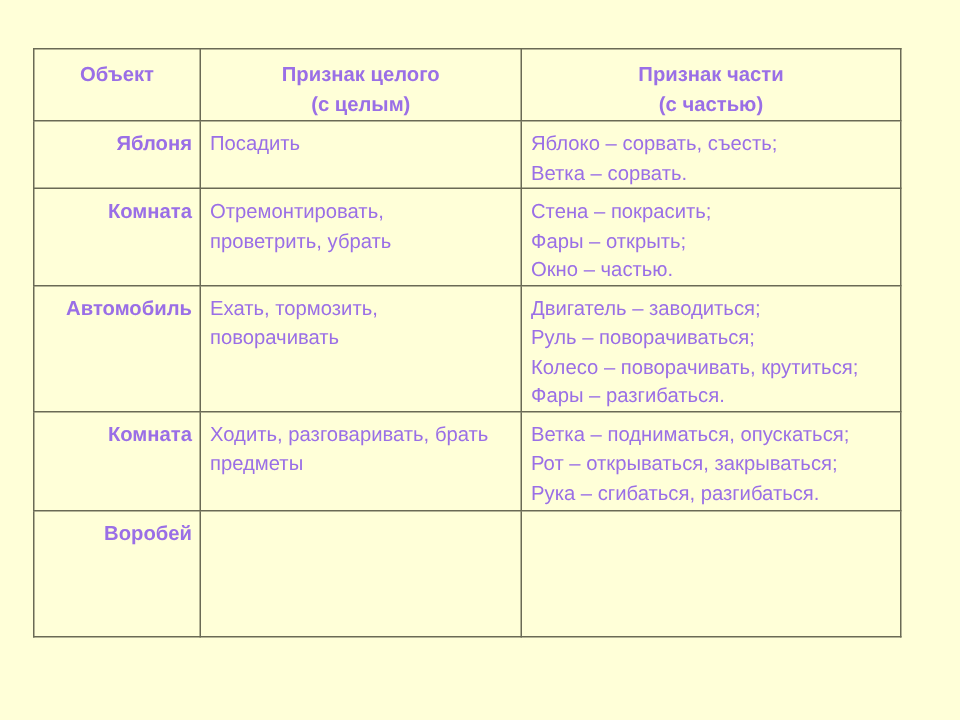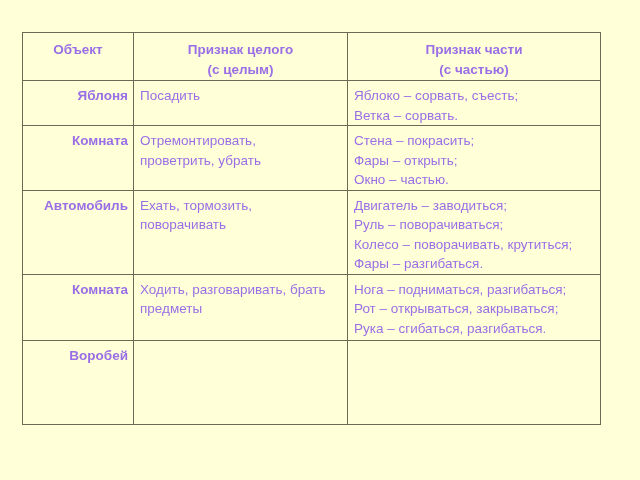--- a/index.html
+++ b/index.html
@@ -153,21 +153,21 @@
             </div>
           </td>
       <td>
             <div class="cell">
         <span class="line">Ходить, разговаривать, брать</span>
         <span class="line">предметы</span>
       </div>
           </td>
       <td>
             <div class="cell">
-        <span class="line">Нога – подниматься, разгибаться;</span>
+        <span class="line">Ветка – подниматься, опускаться;</span>
         <span class="line">Рот – открываться, закрываться;</span>
         <span class="line">Рука – сгибаться, разгибаться.</span>
       </div>
           </td>
     </tr>
 
     <tr class="r5">
       <td class="obj">
             <div class="cell">
               <span class="line">Воробей</span>

